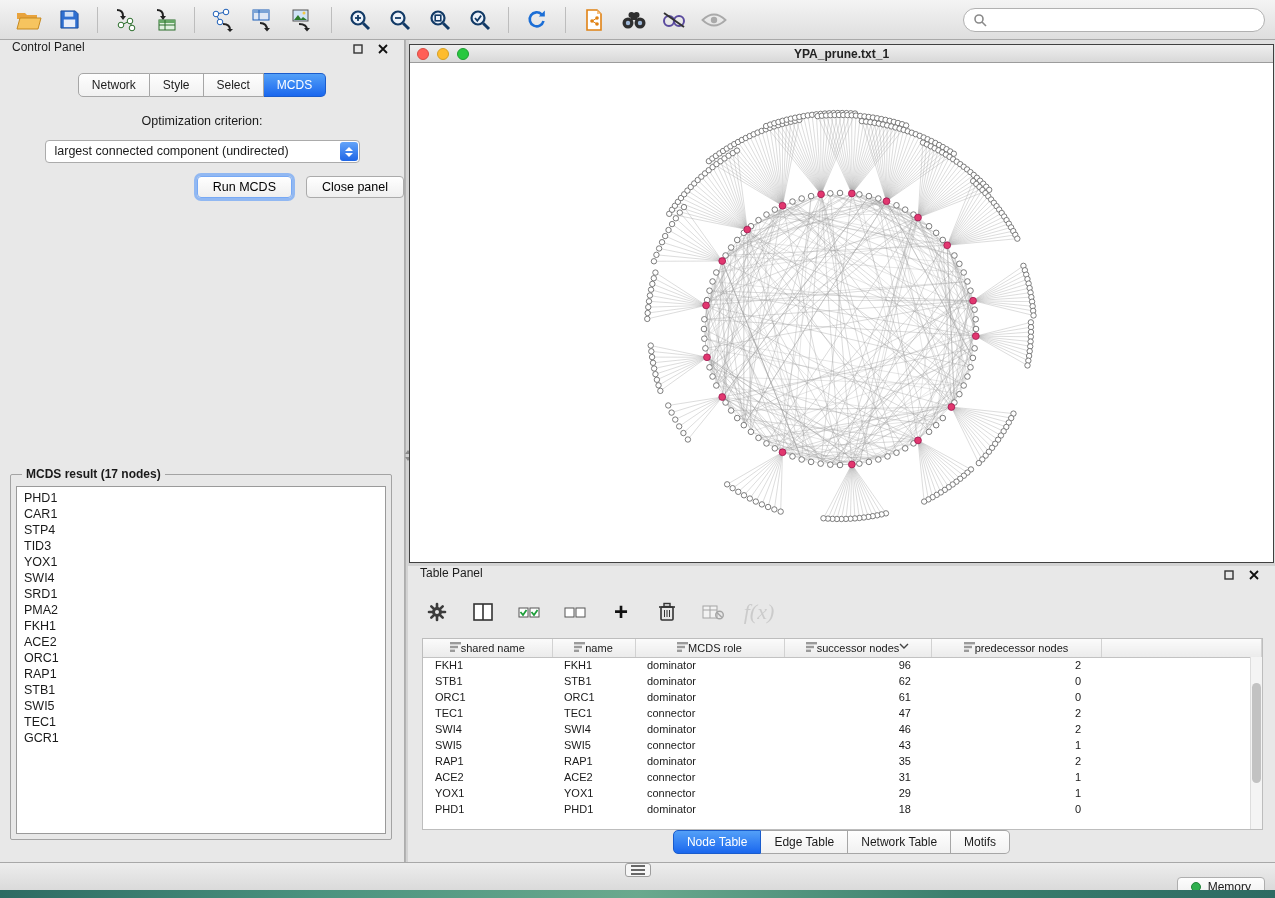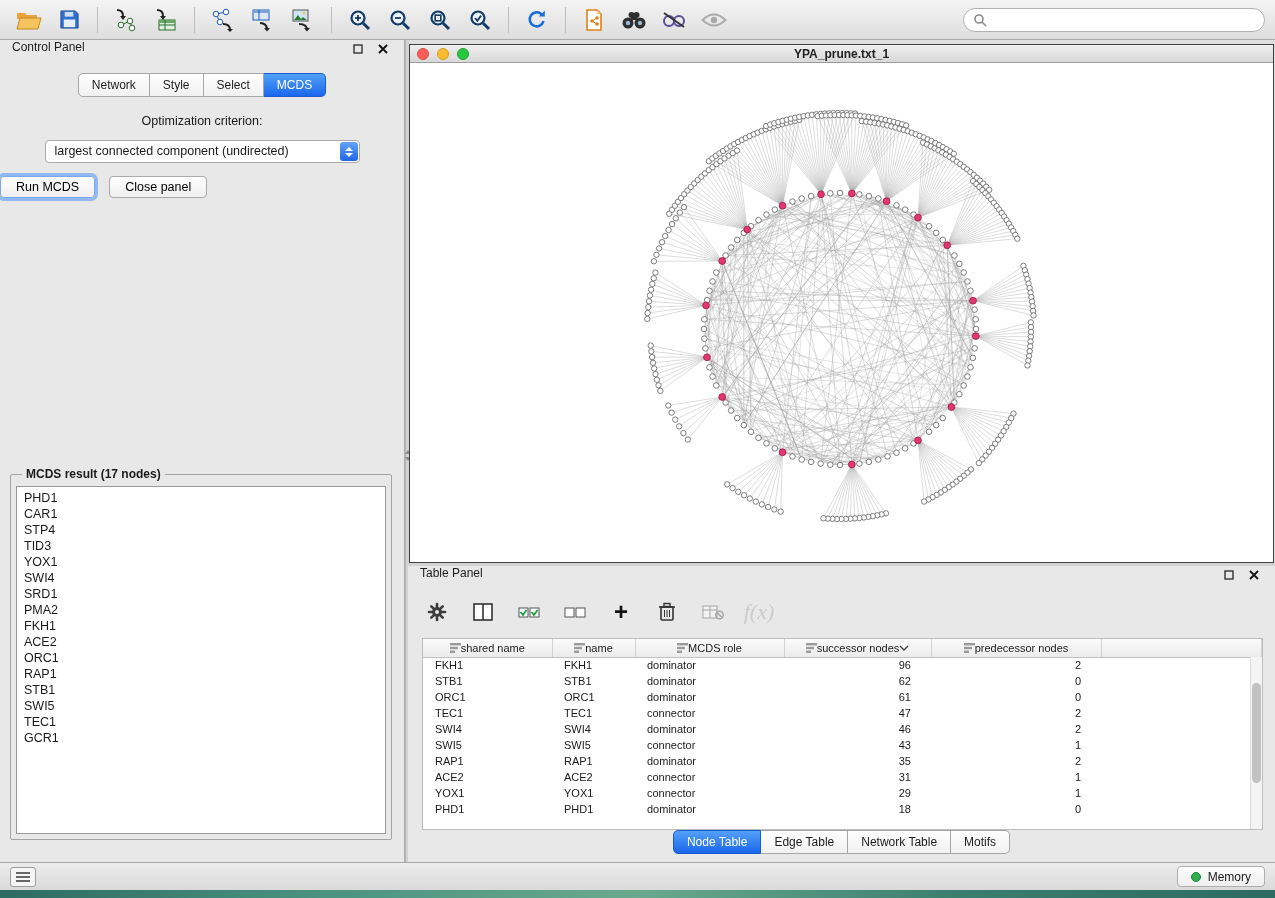--- a/index.html
+++ b/index.html
@@ -30,21 +30,21 @@
   .tab:first-child { border-left:1px solid #a6a6a6; border-radius:5px 0 0 5px; }
   .tab:last-child { border-radius:0 5px 5px 0; }
   .tab.active { background:linear-gradient(#53a0f8,#1a67ee); color:#fff; border-color:#1a5ccc; }
   .opt-label { text-align:center; font-size:12.5px; margin-top:17px; }
   .dropdown { margin:12px auto 0; width:315px; height:23px; background:#fff; border:1px solid #ababab;
     border-radius:4px; position:relative; line-height:21px; padding-left:9px; font-size:12.5px; }
   .dd-stepper { position:absolute; right:1px; top:1px; bottom:1px; width:18px; border-radius:3px;
     background:linear-gradient(#63a4f9,#1f66e6); display:flex; flex-direction:column; align-items:center; justify-content:center; gap:2px; }
   .dd-arrow-up { width:0; height:0; border-left:4px solid transparent; border-right:4px solid transparent; border-bottom:4px solid #fff; }
   .dd-arrow-down { width:0; height:0; border-left:4px solid transparent; border-right:4px solid transparent; border-top:4px solid #fff; }
-  .btn-row { display:flex; justify-content:flex-start; gap:14px; margin-top:13px; }
+  .btn-row { display:flex; justify-content:flex-end; gap:14px; margin-top:13px; }
   .mac-btn { font-size:12.5px; padding:3px 15px; background:linear-gradient(#ffffff,#efefef);
     border:1px solid #ababab; border-radius:4px; cursor:default; font-family:"Liberation Sans",sans-serif; }
   .mac-btn.focused { box-shadow:0 0 0 3px rgba(72,143,250,.55); border-color:#77a9f5; }
   .result-box { position:absolute; left:10px; right:12px; top:427px; bottom:22px;
     border:1px solid #a3a3a3; border-radius:2px; padding:5px; }
   .result-box legend { font-size:12px; padding:0 4px; margin-left:6px;font-weight:bold; }
   .result-list { width:100%; height:100%; background:#fff; border:1px solid #9a9a9a;
     overflow:hidden; padding:3px 0 0 7px; font-size:12.5px; line-height:16px; }
   .mcds-item { height:16px; }
 
@@ -73,31 +73,31 @@
   .table-panel { position:absolute; left:408px; top:566px; right:0; height:296px; background:#e8e8e8; }
   .tp-toolbar { height:40px; display:flex; align-items:center; padding:0 16px; gap:20px; }
   .tp-icon { display:flex; align-items:center; justify-content:center; width:26px; height:26px; }
   .tp-icon.disabled { opacity:.45; }
   .fx-label { font-family:"Liberation Serif", serif; font-style:italic; font-size:22px; color:#aaa; }
   .node-table-wrap { position:absolute; left:14px; right:12px; top:72px; bottom:32px; background:#fff;
     border:1px solid #bdbdbd; overflow:hidden; }
   table.node-table { border-collapse:collapse; table-layout:fixed; width:100%; font-size:11px; }
   .node-table th { height:18px; background:linear-gradient(#fbfbfb,#ebebeb); border-right:1px solid #d2d2d2;
     border-bottom:1px solid #c2c2c2; font-weight:normal; padding:0; }
-  .th-inner { display:flex; align-items:center; justify-content:center; }
+  .th-inner { display:flex; align-items:flex-start; justify-content:center; }
   .node-table td { height:16px; padding:0 12px; white-space:nowrap; overflow:hidden; }
   .node-table td.num { text-align:right; padding-right:20px; }
   .vscroll { position:absolute; right:0; top:18px; bottom:0; width:12px; background:#f4f4f4; border-left:1px solid #ddd; }
   .vthumb { position:absolute; left:1px; right:1px; top:26px; height:100px; background:#c2c2c2; border-radius:6px; }
   .table-tabs { position:absolute; left:0; right:0; bottom:8px; display:flex; justify-content:center; }
 
   
   .statusbar { position:absolute; left:0; right:0; top:862px; height:28px;
     background:linear-gradient(#ededed,#dadada); border-top:1px solid #a8a8a8;
-    display:flex; align-items:center; padding:0 10px; }
+    display:flex; align-items:center; padding:0 10px;flex-direction:column; }
   .status-btn { width:26px; height:20px; border:1px solid #9d9d9d; border-radius:3px;
     background:#f6f6f6; display:flex; align-items:center; justify-content:center; }
   .memory-btn { margin-left:auto; display:flex; align-items:center; gap:7px;
     background:linear-gradient(#fdfdfd,#efefef); border:1px solid #aeaeae; border-radius:4px;
     padding:2px 13px; font-size:12px; height:21px; }
   .mem-dot { width:10px; height:10px; border-radius:50%; background:#2faf4e; border:1px solid #1f8338; }
   .desktop-strip { position:absolute; left:0; right:0; top:890px; height:8px;
     background:linear-gradient(90deg,#2d6b63,#4a937f,#6aa98e,#3a7f6e,#2d6b63); }
 </style>
 </head>

